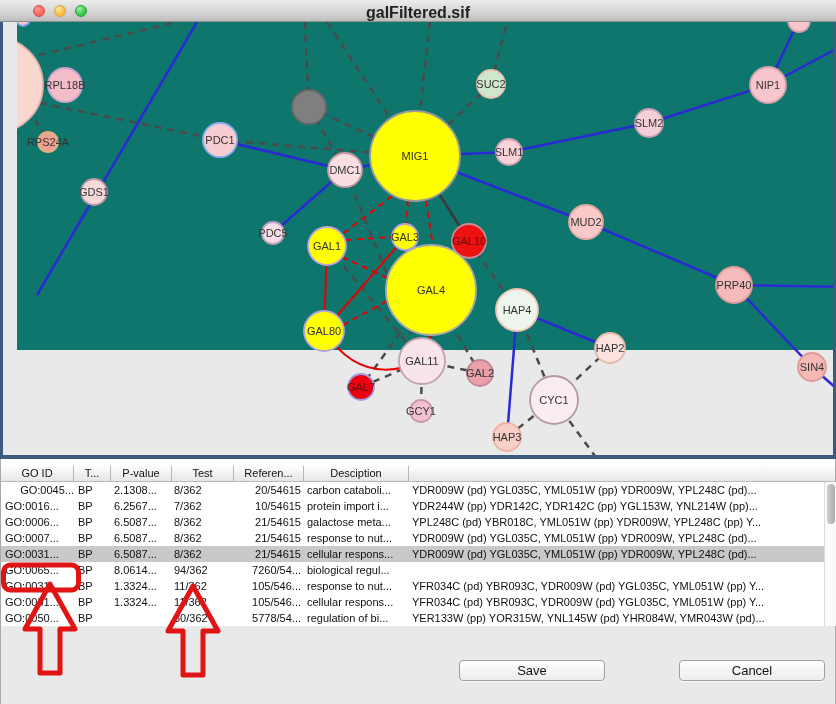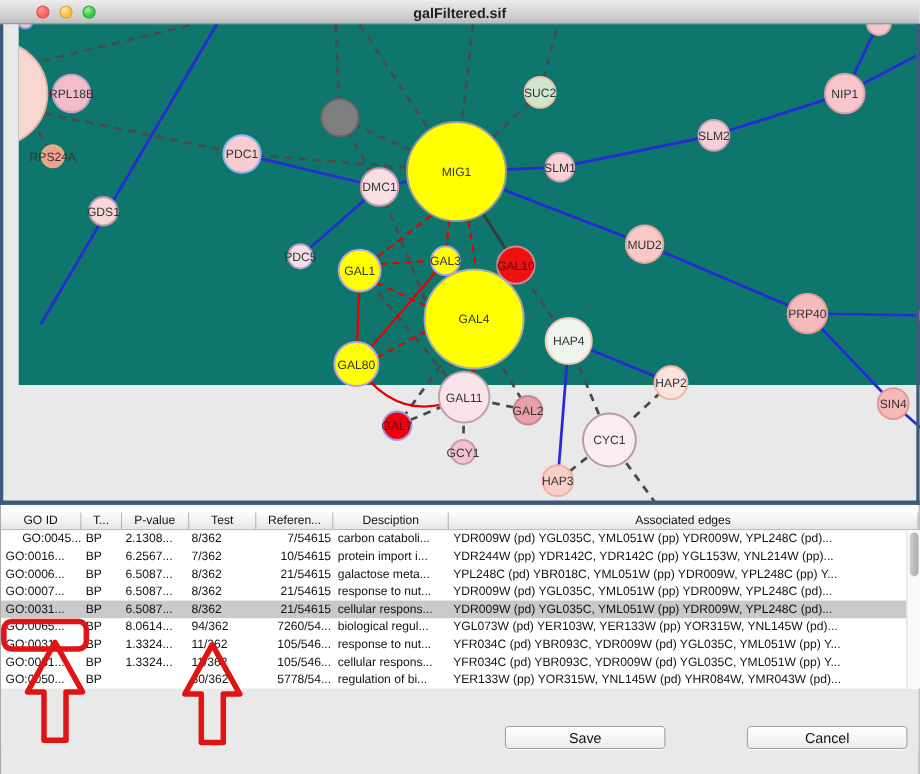--- a/index.html
+++ b/index.html
@@ -5,21 +5,21 @@
   * { margin:0; padding:0; box-sizing:border-box; }
   html,body { width:836px; height:704px; overflow:hidden;
     font-family:"Liberation Sans", sans-serif; background:#e9e9e9; }
 
   
   .win-net { position:absolute; left:0; top:0; width:836px; height:459px; }
   .titlebar1 { position:absolute; left:0; top:0; width:836px; height:22px;
     background:linear-gradient(#ececec,#cfcfcf 70%,#bdbdbd);
     border-bottom:1px solid #8f8f8f; }
   .title1 { position:absolute; width:100%; text-align:center; top:4px;
-    font-size:13px; font-weight:bold; color:#222; }
+    font-size:16px; font-weight:bold; color:#222; }
   .tl { position:absolute; top:5px; width:12px; height:12px; border-radius:50%; }
   .tl.red    { left:33px; background:radial-gradient(circle at 35% 30%, #ff9c95,#fc615d 60%); border:1px solid #d94c42; }
   .tl.yellow { left:54px; background:radial-gradient(circle at 35% 30%, #ffe8a8,#fdbc40 60%); border:1px solid #d8a factor13b; border:1px solid #d8a13b; }
   .tl.green  { left:75px; background:radial-gradient(circle at 35% 30%, #a6f0a2,#34c749 60%); border:1px solid #2aa334; }
   .canvas { position:absolute; left:17px; top:22px; width:836px; height:328px; background:#0f766e; }
   .nborder { position:absolute; background:#3b5a7d; z-index:5; }
   .nb-l { left:0; top:22px; width:3px; height:437px; }
   .nb-r { left:833px; top:22px; width:3px; height:437px; }
   .nb-b { left:0; top:455px; width:836px; height:4px; }
 
@@ -197,29 +197,28 @@
 
 <div class="win-noa">
   <div class="strip"></div>
   <div class="thead" id="thead">
       <div class="th" style="width: 73px;">GO ID</div>
       <div class="th" style="width: 37px;">T...</div>
       <div class="th" style="width: 61px;">P-value</div>
       <div class="th" style="width: 62px;">Test</div>
       <div class="th" style="width: 70px;">Referen...</div>
       <div class="th" style="width: 105px;">Desciption</div>
-      <div class="th" style="width: 428px;">Associated edges</div>
     </div>
   <div class="tbody" id="tbody">
     <div class="trow">
         <div class="td c0" style="width: 73px; text-align: right;">GO:0045...</div>
         <div class="td c1" style="width: 37px;">BP</div>
         <div class="td c2" style="width: 61px;">2.1308...</div>
         <div class="td c3" style="width: 62px;">8/362</div>
-        <div class="td c4" style="width: 70px;">7/54615</div>
+        <div class="td c4" style="width: 70px;">20/54615</div>
         <div class="td c5" style="width: 105px;">carbon cataboli...</div>
         <div class="td c6" style="width: 415px;">YDR009W (pd) YGL035C, YML051W (pp) YDR009W, YPL248C (pd)...</div>
       </div>
       <div class="trow">
         <div class="td c0" style="width: 73px;">GO:0016...</div>
         <div class="td c1" style="width: 37px;">BP</div>
         <div class="td c2" style="width: 61px;">6.2567...</div>
         <div class="td c3" style="width: 62px;">7/362</div>
         <div class="td c4" style="width: 70px;">10/54615</div>
         <div class="td c5" style="width: 105px;">protein import i...</div>
@@ -252,21 +251,20 @@
         <div class="td c5" style="width: 105px;">cellular respons...</div>
         <div class="td c6" style="width: 415px;">YDR009W (pd) YGL035C, YML051W (pp) YDR009W, YPL248C (pd)...</div>
       </div>
       <div class="trow">
         <div class="td c0" style="width: 73px;">GO:0065...</div>
         <div class="td c1" style="width: 37px;">BP</div>
         <div class="td c2" style="width: 61px;">8.0614...</div>
         <div class="td c3" style="width: 62px;">94/362</div>
         <div class="td c4" style="width: 70px;">7260/54...</div>
         <div class="td c5" style="width: 105px;">biological regul...</div>
-        <div class="td c6" style="width: 415px;">YGL073W (pd) YER103W, YER133W (pp) YOR315W, YNL145W (pd)...</div>
       </div>
       <div class="trow">
         <div class="td c0" style="width: 73px;">GO:0031...</div>
         <div class="td c1" style="width: 37px;">BP</div>
         <div class="td c2" style="width: 61px;">1.3324...</div>
         <div class="td c3" style="width: 62px;">11/362</div>
         <div class="td c4" style="width: 70px;">105/546...</div>
         <div class="td c5" style="width: 105px;">response to nut...</div>
         <div class="td c6" style="width: 415px;">YFR034C (pd) YBR093C, YDR009W (pd) YGL035C, YML051W (pp) Y...</div>
       </div>

